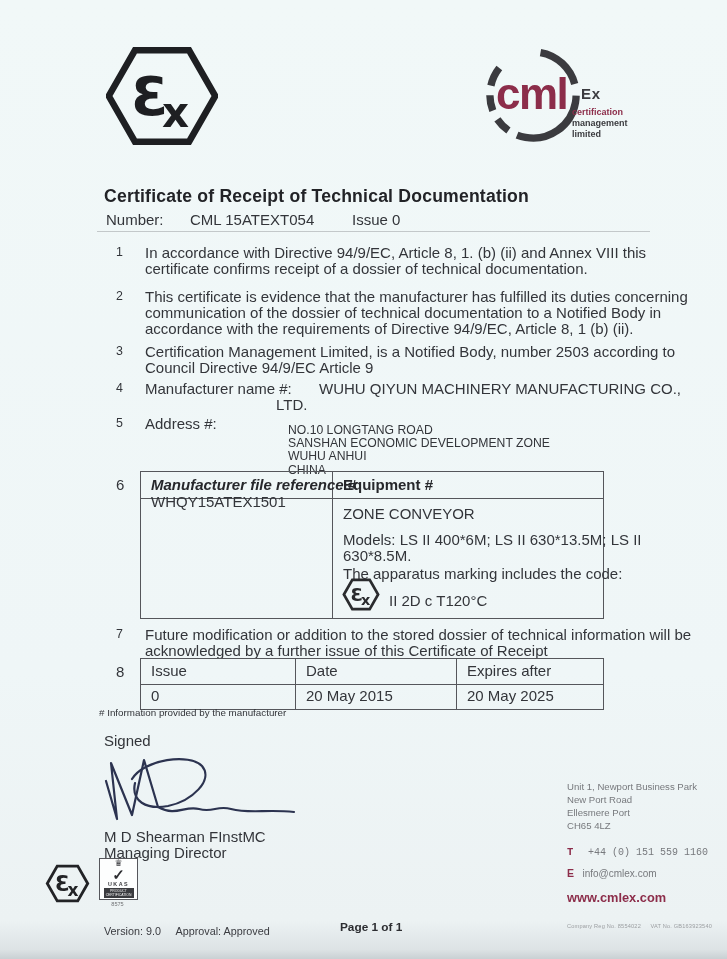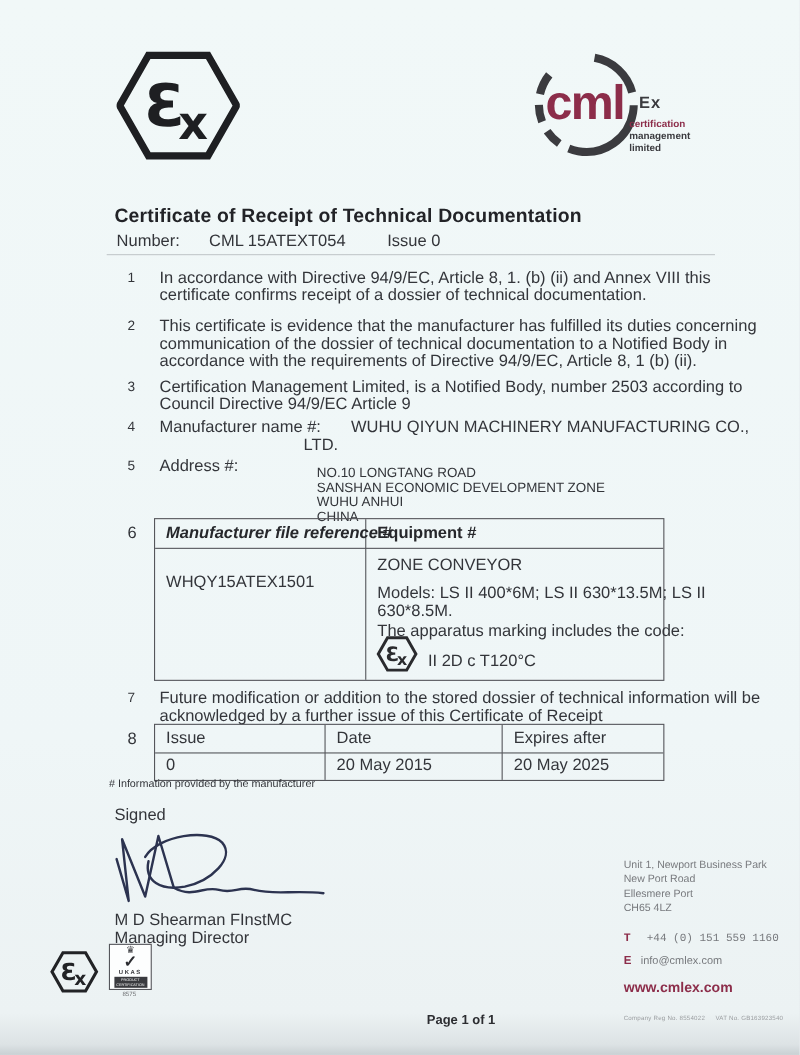--- a/index.html
+++ b/index.html
@@ -109,21 +109,21 @@
     </div>
   </div>
 
   <span class="abs body-txt" style="left:116px;top:477px;">6</span>
 
   <div class="abs t-border" style="left:140px;top:471px;width:462px;height:146px;">
     <div class="vline" style="left:191px;"></div>
     <div class="hline" style="top:26px;"></div>
     <span class="abs body-txt th nw" style="left:10px;top:5px;font-style:italic;">Manufacturer file reference #</span>
     <span class="abs body-txt th nw" style="left:202px;top:5px;">Equipment #</span>
-    <span class="abs body-txt nw" style="left:10px;top:50px;">WHQY15ATEX1501</span>
+    <span class="abs body-txt nw" style="left:10px;top:22px;">WHQY15ATEX1501</span>
     <span class="abs body-txt nw" style="left:202px;top:34px;">ZONE CONVEYOR</span>
     <div class="abs body-txt" style="left:202px;top:60px;">
       <div class="nw">Models: LS II 400*6M; LS II 630*13.5M; LS II</div>
       <div class="nw">630*8.5M.</div>
     </div>
     <span class="abs body-txt nw" style="left:202px;top:94px;">The apparatus marking includes the code:</span>
     <svg class="abs" style="left:200px;top:106px;" width="40" height="33" viewBox="0 0 120 110">
       <polygon points="3,55 31,6 89,6 117,55 89,104 31,104" fill="none" stroke="#2a2b2e" stroke-width="9"></polygon>
       <text x="25" y="77" font-family="DejaVu Sans, sans-serif" font-size="60" font-weight="bold" fill="#2a2b2e">Ɛ</text>
       <text x="60" y="90" font-family="DejaVu Sans, sans-serif" font-size="48" font-weight="bold" fill="#2a2b2e">x</text>
@@ -177,21 +177,25 @@
   <div class="abs" style="left:99px;top:858px;width:37px;height:52px;">
     <div class="ukas-box">
       <div class="ukas-crown">♛</div>
       <div class="ukas-check">✓</div>
       <div class="ukas-word">UKAS</div>
       <div class="ukas-band">PRODUCT CERTIFICATION</div>
     </div>
     <div class="ukas-num">8575</div>
   </div>
 
-  <div class="abs nw" style="left:340px;top:920px;font-size:11.8px;font-weight:bold;color:#2c2d31;margin-left:48px;">Page 1 of 1</div>
+  <div class="abs nw" style="left:104px;top:921px;">
+    <span class="footer-line">Version: 9.0</span>
+    <span class="footer-line" style="margin-left:10px;">Approval: Approved</span>
+  </div>
+  <div class="abs nw" style="left:340px;top:920px;font-size:11.8px;font-weight:bold;color:#2c2d31;">Page 1 of 1</div>
 
   <div class="abs" style="left:567px;top:780px;width:160px;">
     <div class="gray-sm nw">Unit 1, Newport Business Park</div>
     <div class="gray-sm nw">New Port Road</div>
     <div class="gray-sm nw">Ellesmere Port</div>
     <div class="gray-sm nw">CH65 4LZ</div>
     <div class="nw" style="margin-top:10px;font-family:Liberation Mono, monospace;">
       <span class="maroon" style="color:#8c2d4a;font-size:10.5px;">T</span>
       <span style="font-size:10px;color:#77797d;margin-left:5px;">+44 (0) 151 559 1160</span>
     </div>

